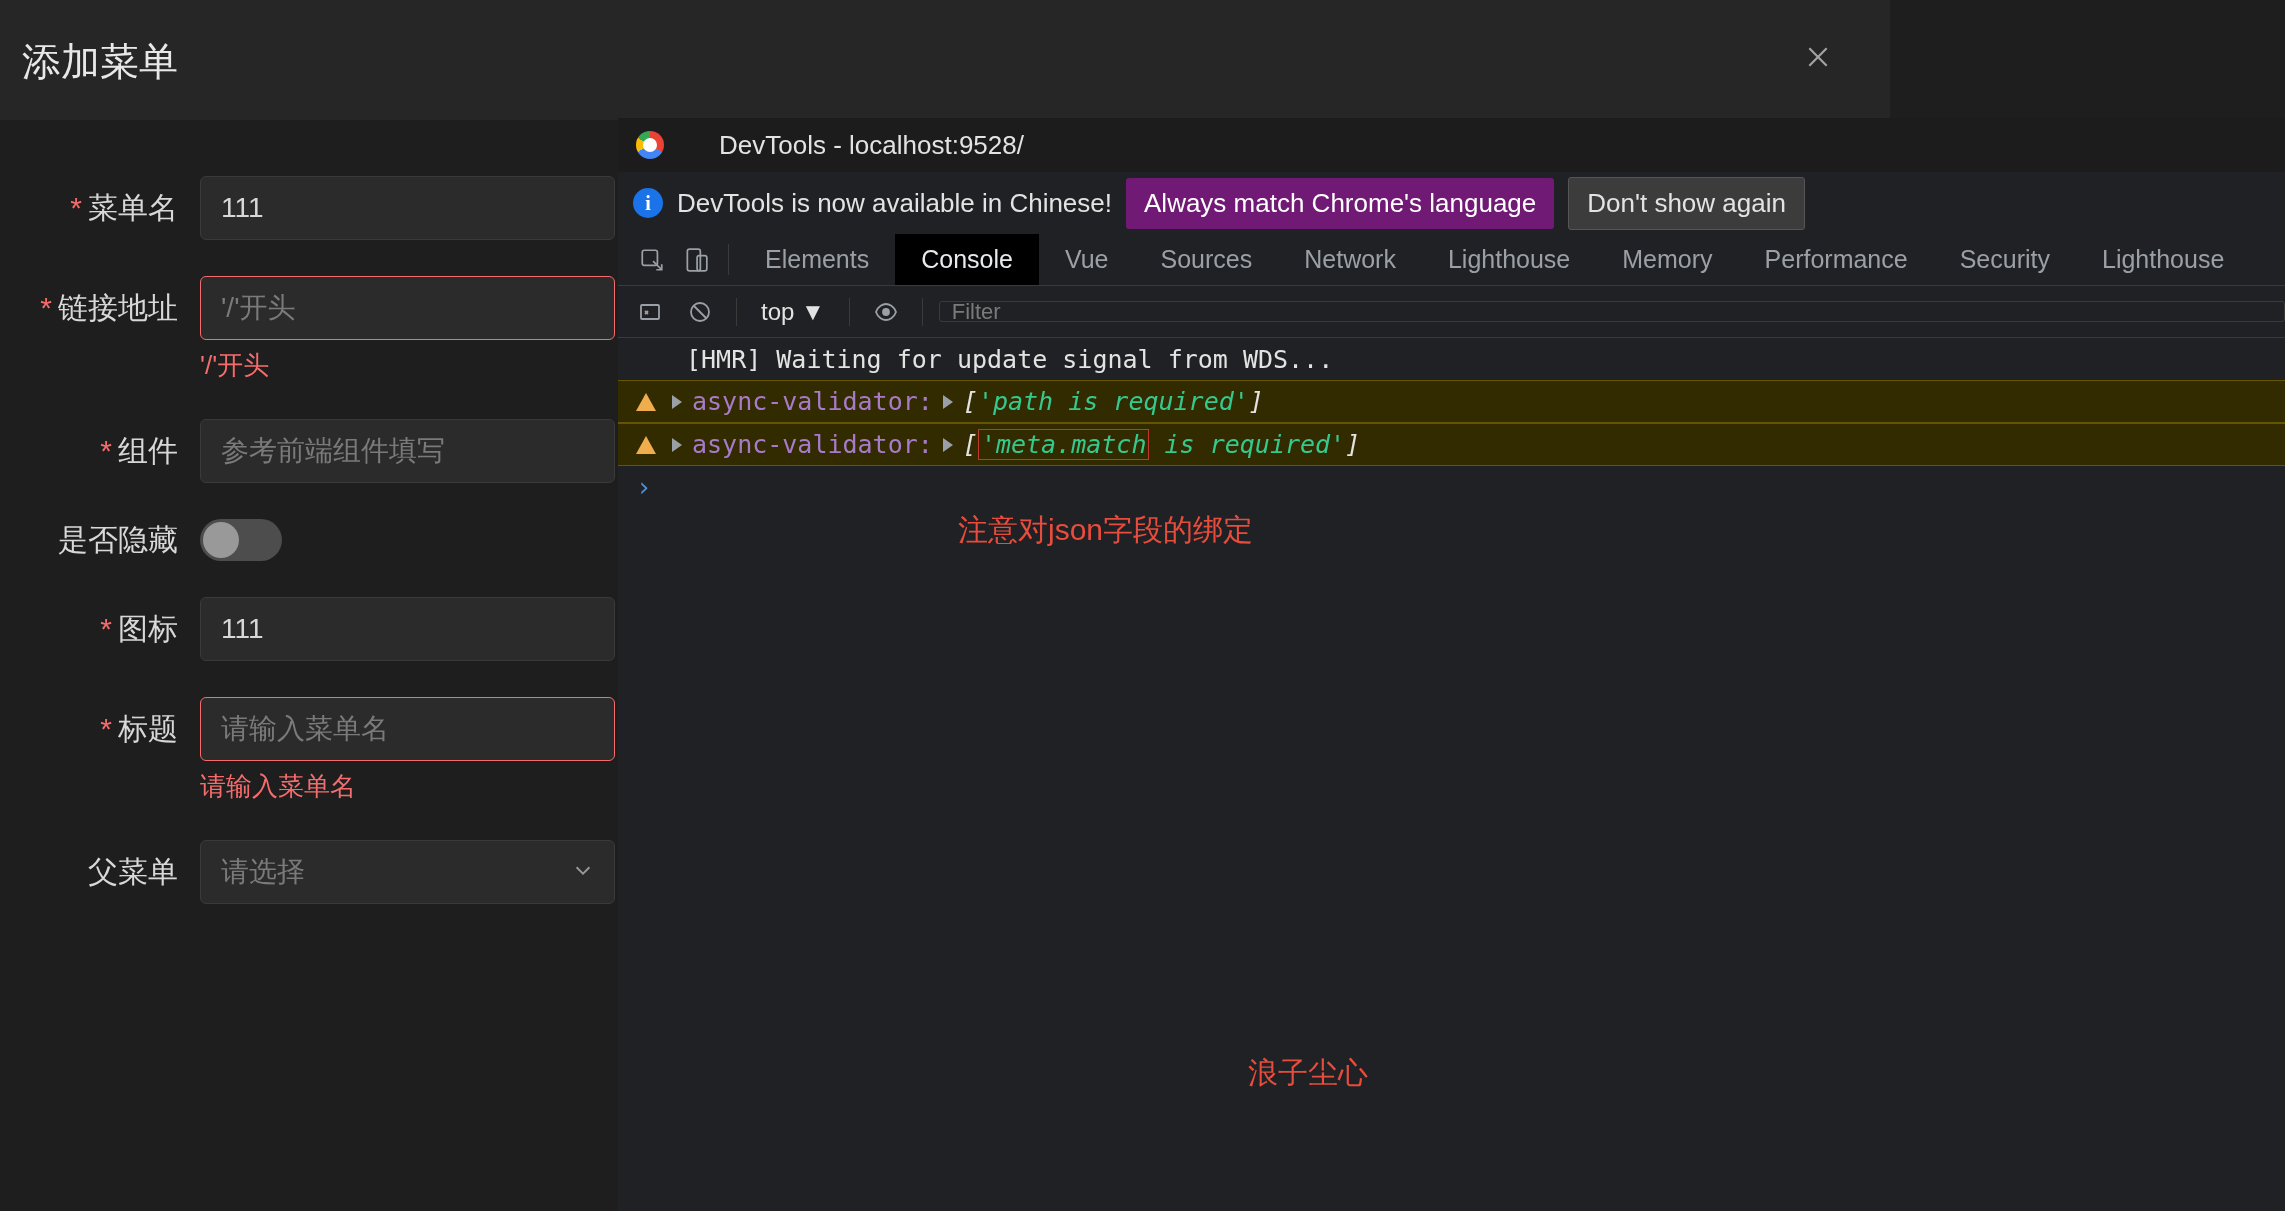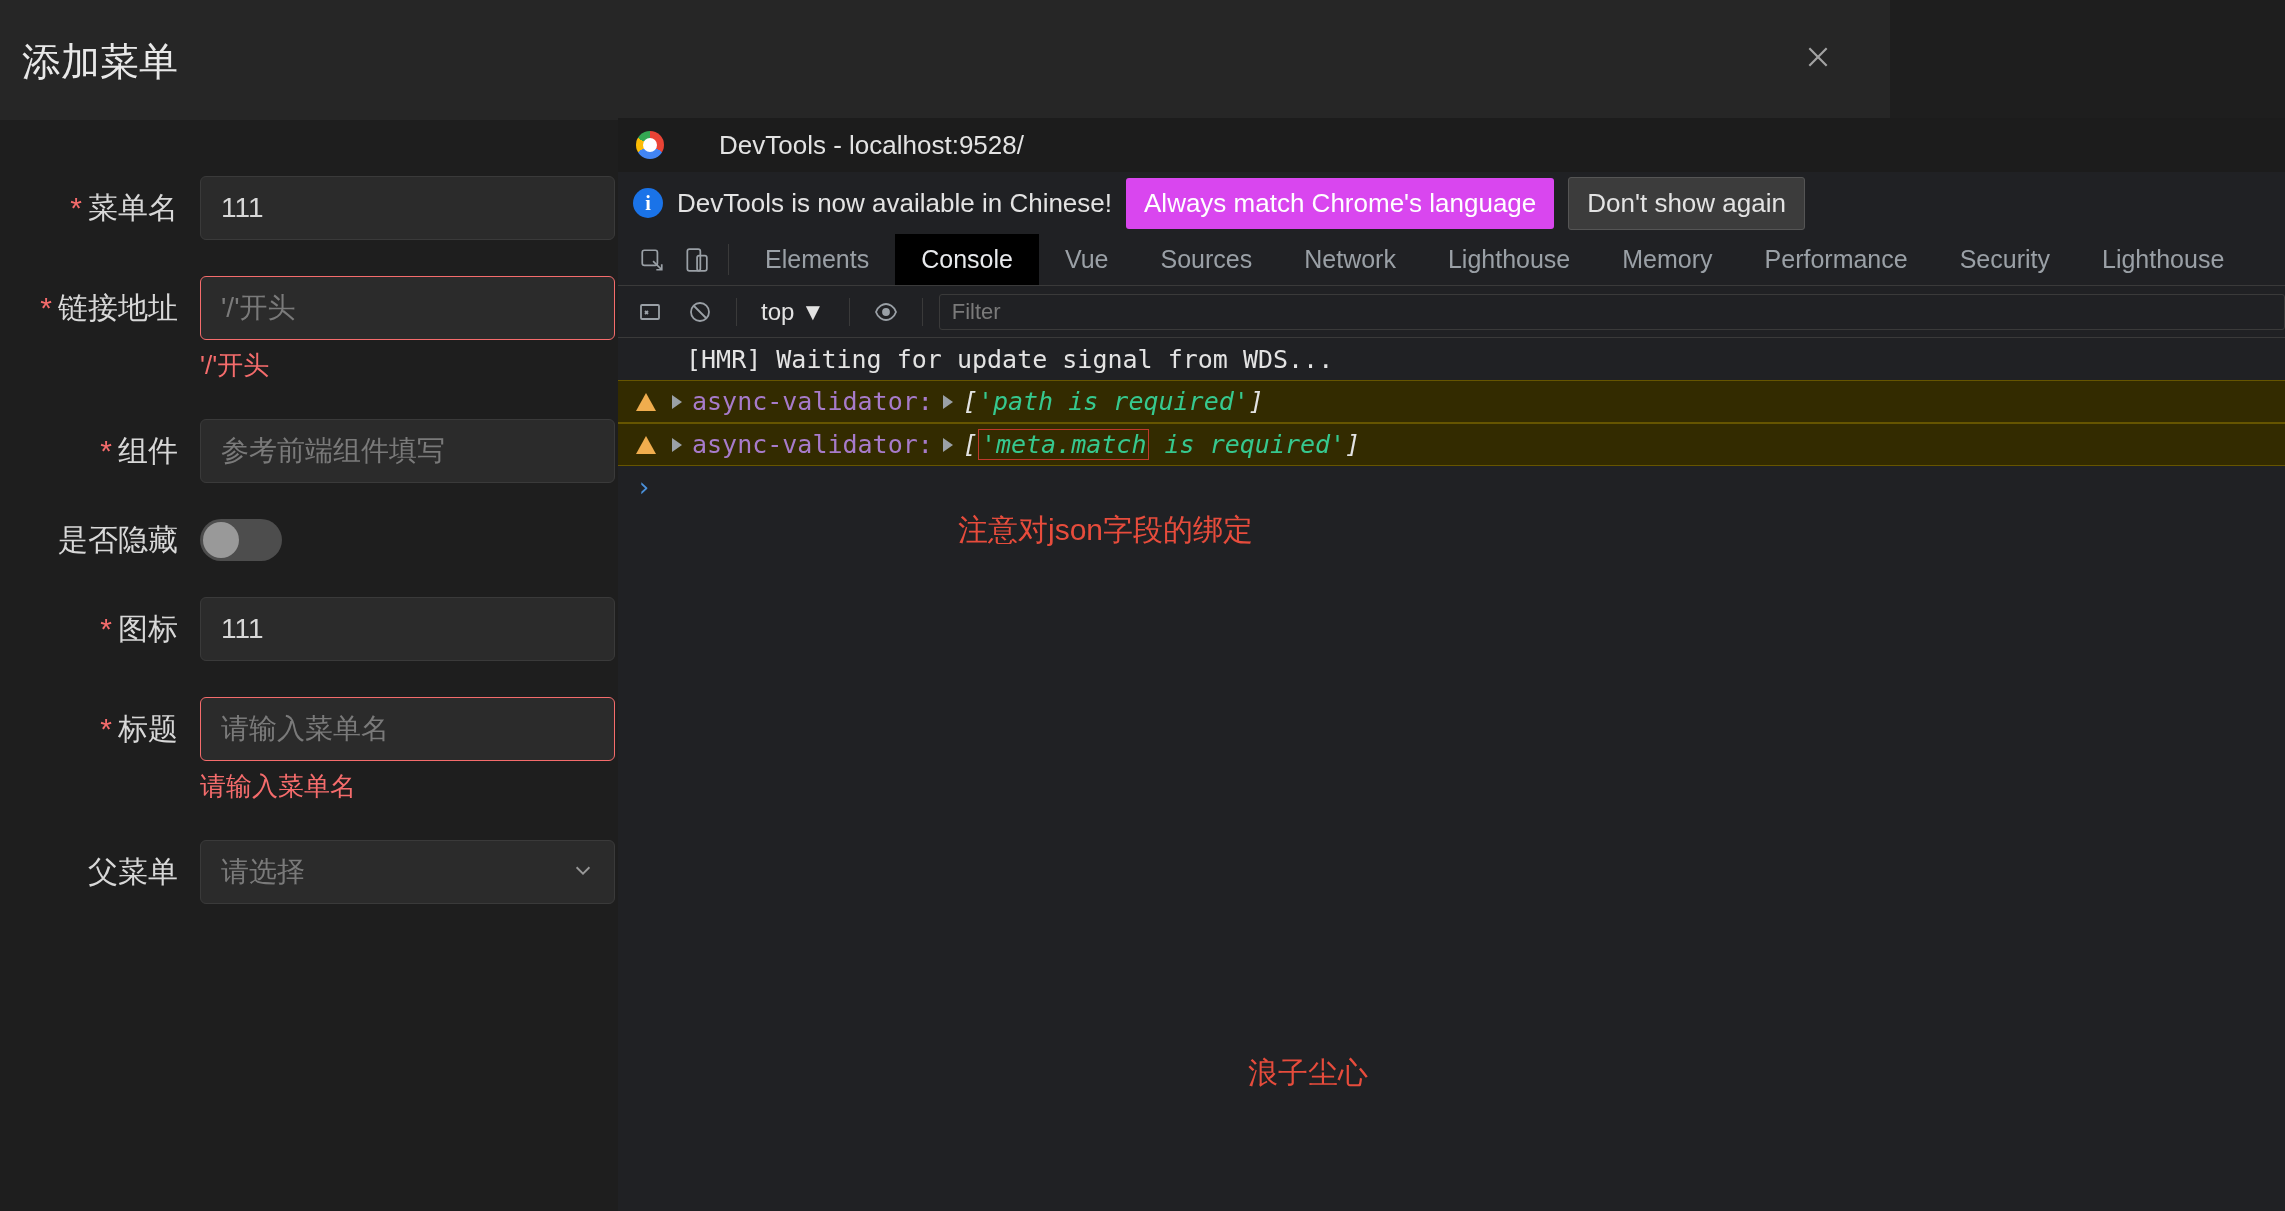--- a/index.html
+++ b/index.html
@@ -170,21 +170,21 @@
   color: #fff;
   display: flex;
   align-items: center;
   justify-content: center;
   font-size: 20px;
   font-weight: bold;
   font-family: Georgia, serif;
 }
 .info-text { color: #e3e3e3; font-size: 26px; }
 .btn-primary {
-  background: #d946ef;
+  background: #701a75;
   color: #fff;
   border: none;
   padding: 10px 18px;
   font-size: 26px;
   border-radius: 3px;
   cursor: pointer;
 }
 .btn-default {
   background: #3c3c3c;
   color: #e3e3e3;
@@ -241,21 +241,21 @@
   display: flex;
   align-items: center;
   justify-content: center;
   cursor: pointer;
 }
 .dt-tb-icon svg { width: 24px; height: 24px; stroke: #9aa0a6; fill: none; stroke-width: 1.8; }
 .dt-tb-sep { width: 1px; height: 28px; background: #3a3a3a; margin: 0 6px; }
 .dt-tb-dropdown { color: #e3e3e3; font-size: 24px; padding: 0 8px; cursor: pointer; }
 .dt-filter {
   flex: 1;
-  height: 36px;
+  height: 21px;
   background: #202124;
   border: 1px solid #3a3a3a;
   border-radius: 3px;
   padding: 0 12px;
   color: #f9a8d4;
   font-size: 22px;
   outline: none;
 }
 .dt-filter::placeholder { color: #7a7a7a; }
 

